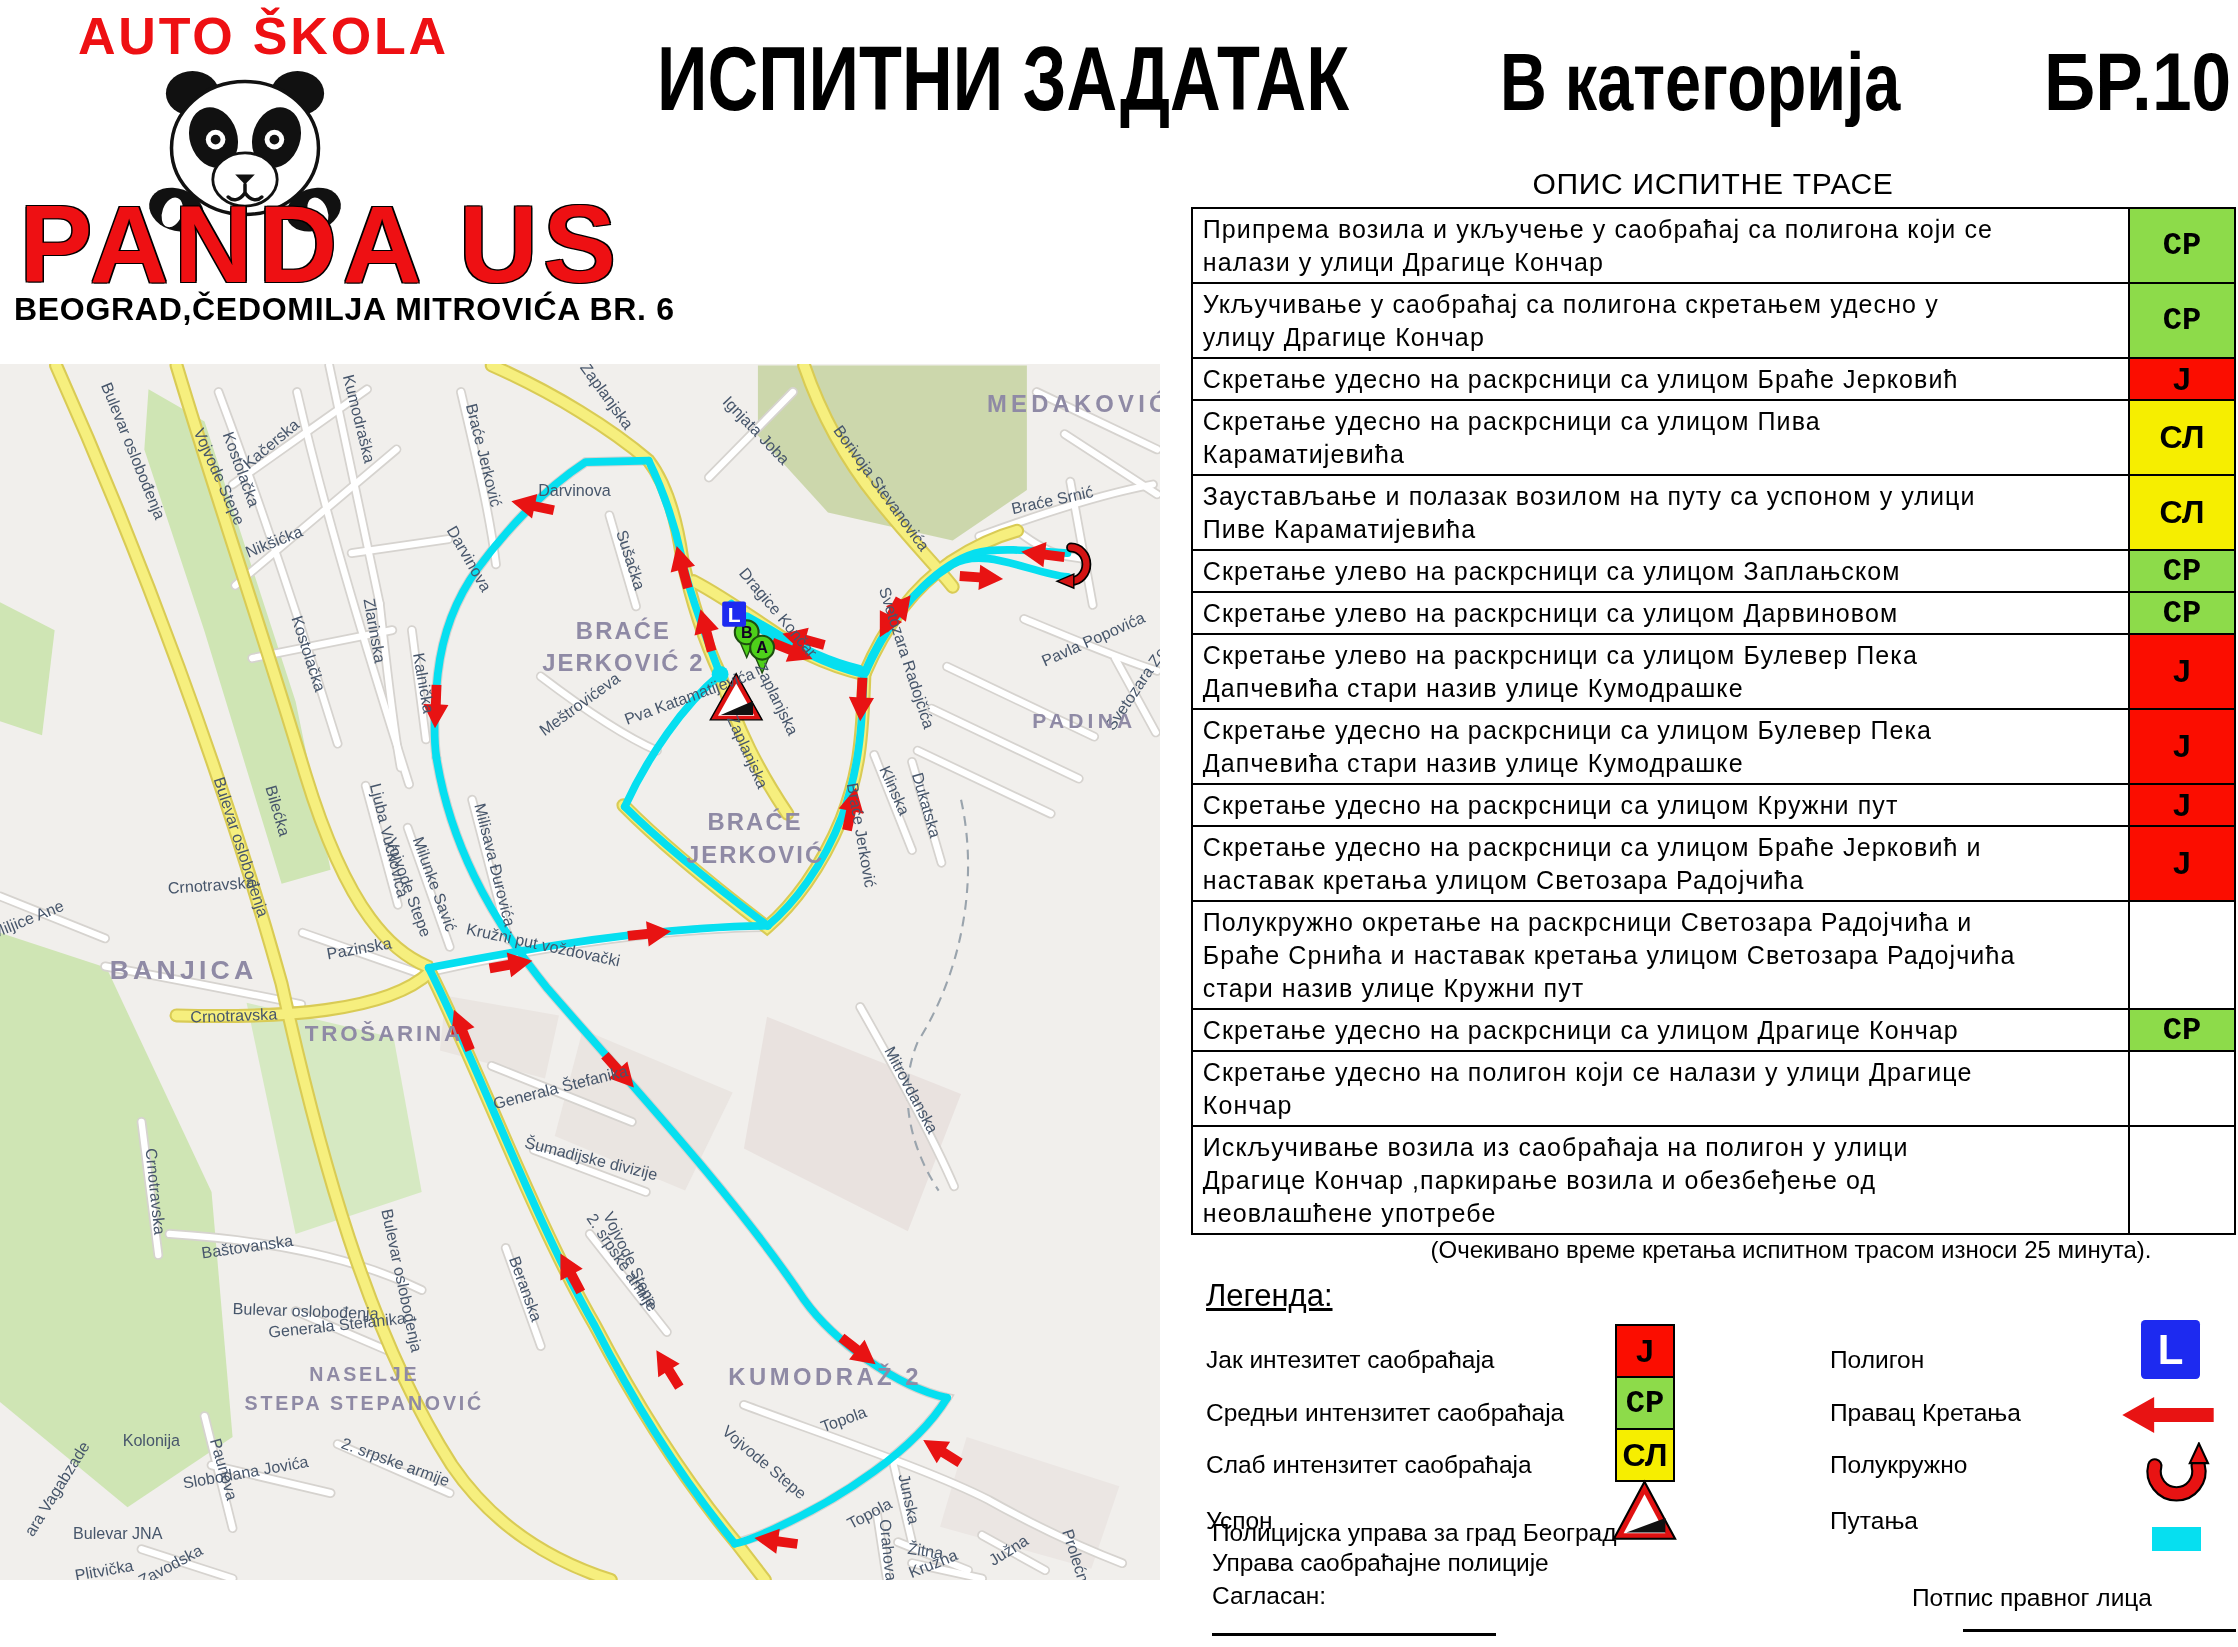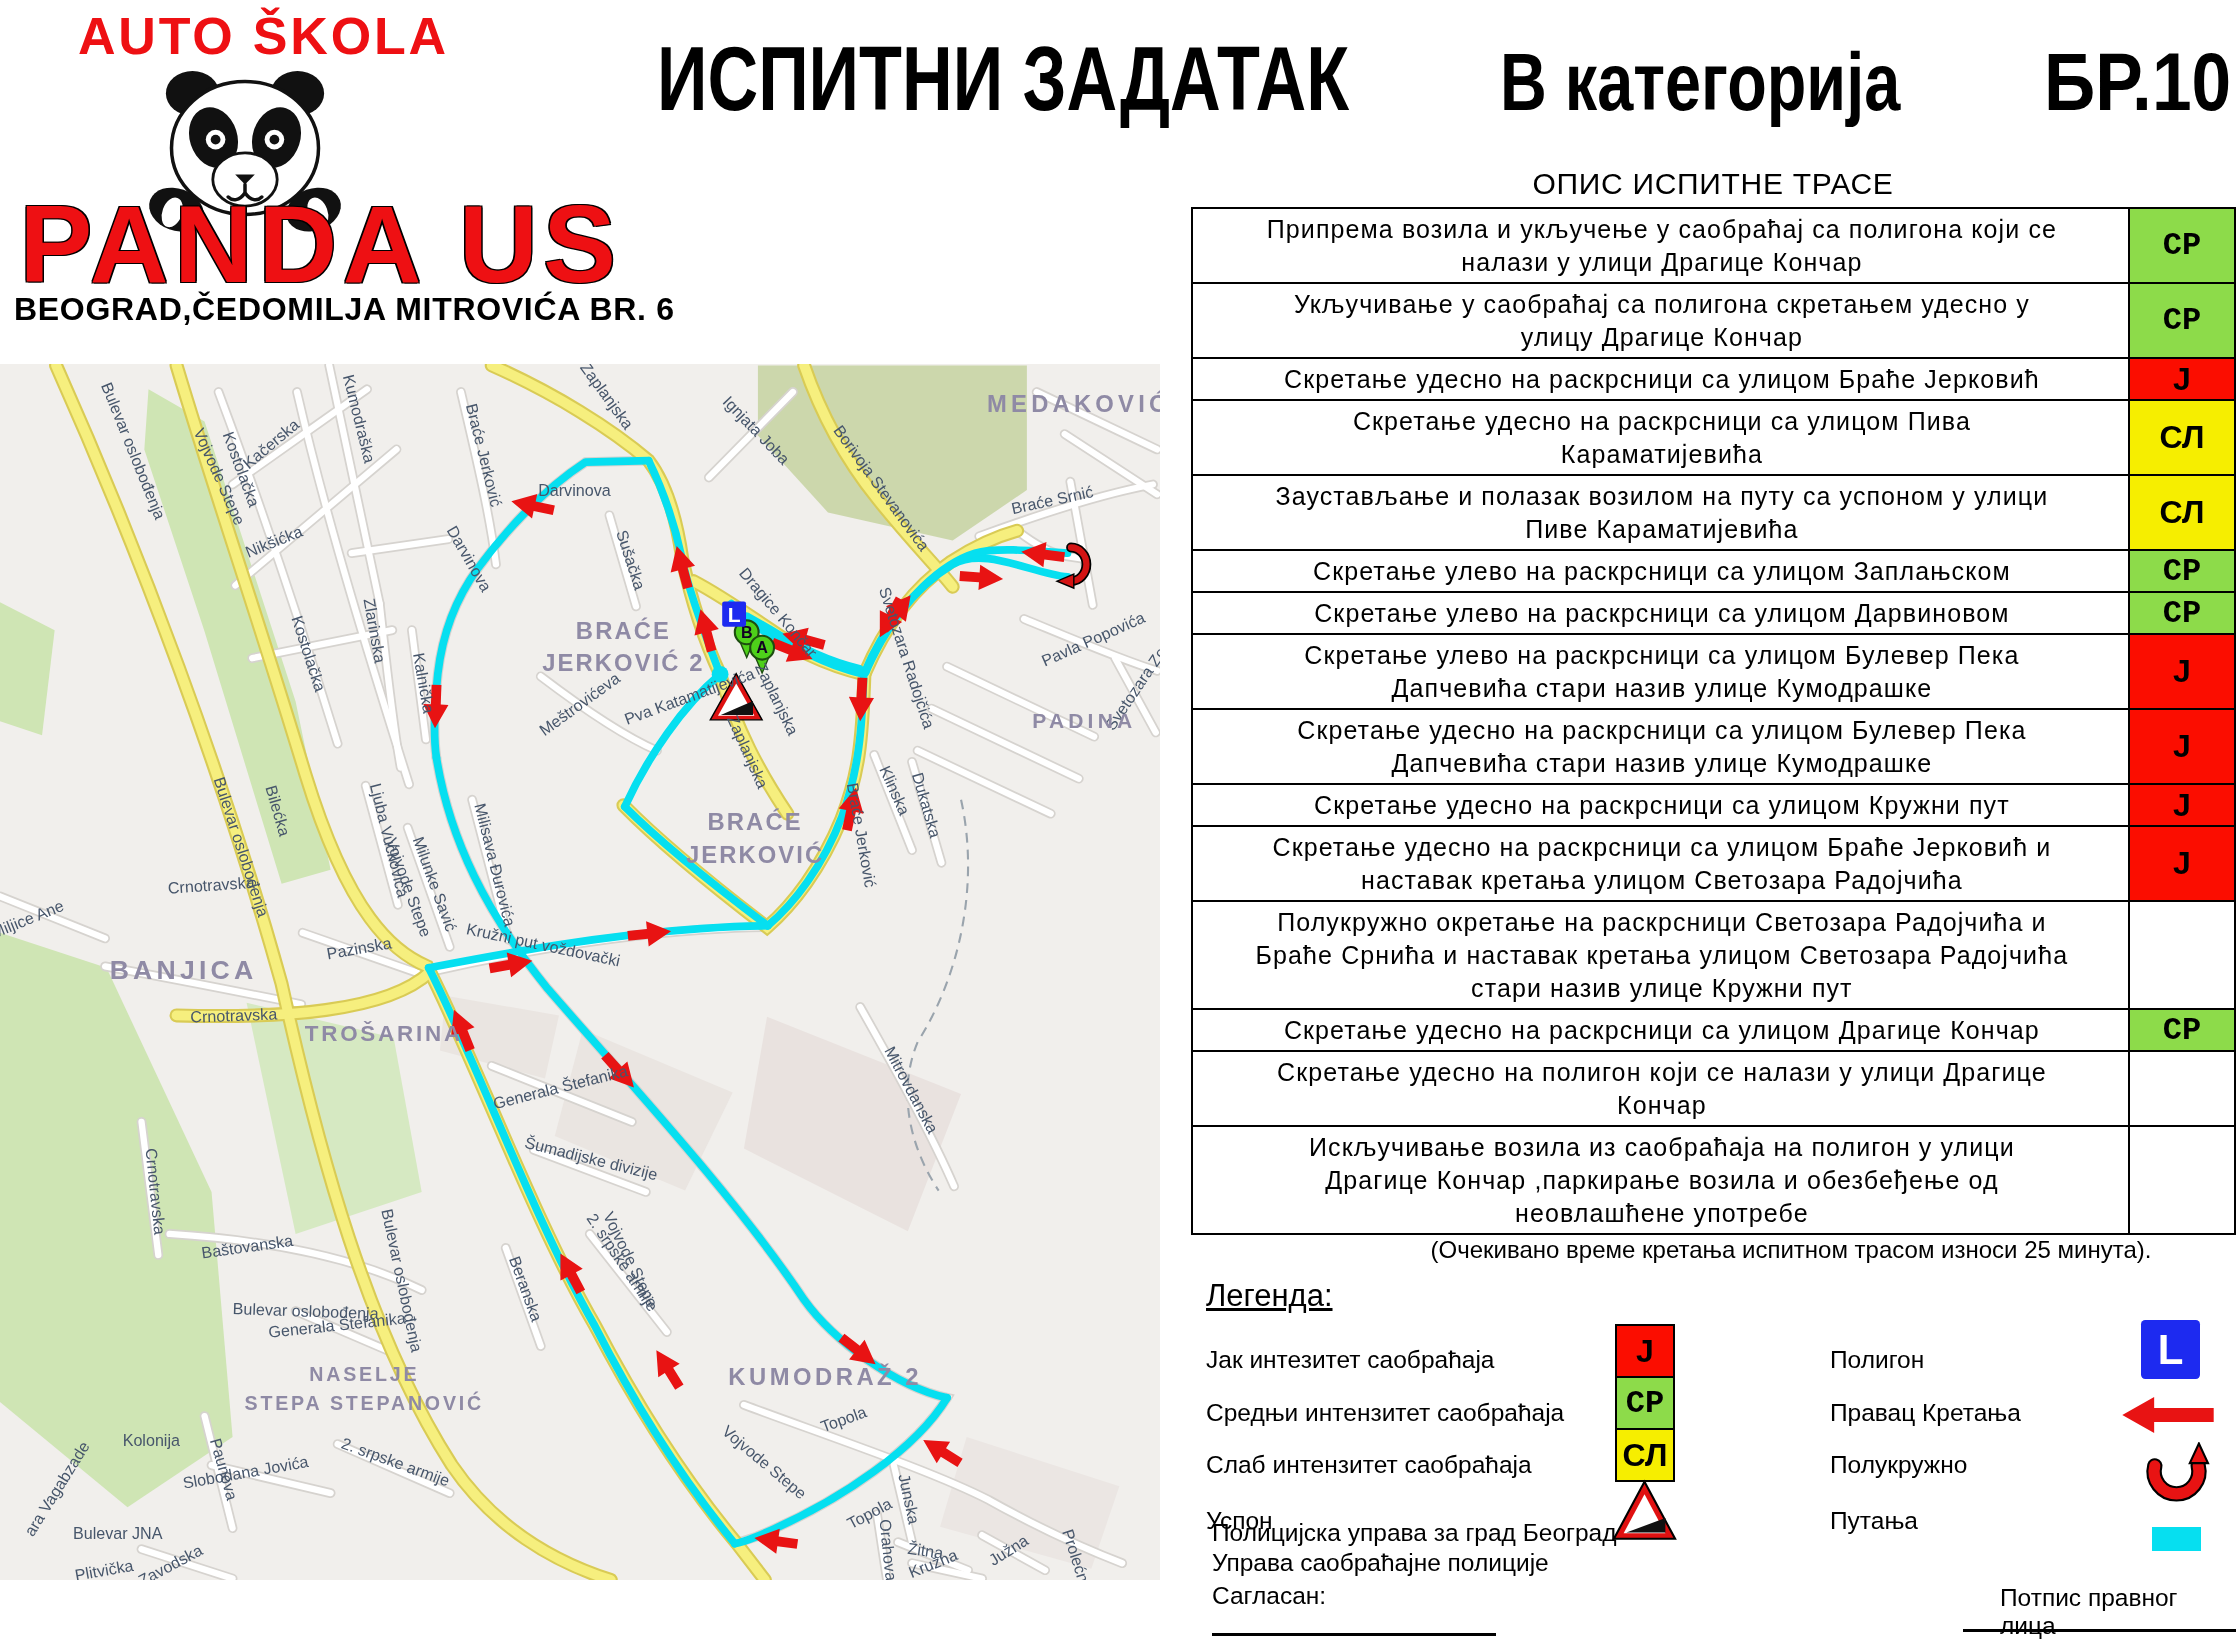--- a/index.html
+++ b/index.html
@@ -14,21 +14,21 @@
   
   .bigtitle{font-weight:bold;transform-origin:left bottom;white-space:nowrap;}
   #title-main{left:657px;top:28px;font-size:90px;transform:scaleX(.78);}
   #title-cat{left:1500px;top:36px;font-size:81px;transform:scaleX(.80);}
   #title-num{left:2044px;top:36px;font-size:81px;transform:scaleX(.88);}
   #opis-title{left:1191px;top:167px;width:1044px;text-align:center;font-size:30px;letter-spacing:0.7px;}
   
   #route-table{left:1191px;top:207px;width:1045px;border-collapse:collapse;}
   #route-table td{border:2.8px solid #000;font-size:25px;line-height:33px;letter-spacing:1.1px;
                   padding:3.5px 7px 3.5px 9.8px;vertical-align:middle;}
-  #route-table td.desc{white-space:pre-line;text-align:center;}
+  #route-table td.desc{white-space:pre-line;}
   #route-table td.badge{width:104px;text-align:center;font-size:32px;font-weight:bold;
                         letter-spacing:0;padding:0;}
   .bg-green{background:#8ddb4a;font-family:Liberation Mono, monospace;} .bg-red{background:#fb0d00;} .bg-yellow{background:#f6ee00;}
   .bg-none{background:#fff;}
   
   #note{left:1191px;top:1236px;width:1200px;text-align:center;font-size:24px;}
   #legend-title{left:1206px;top:1278px;font-size:31px;text-decoration:underline;}
   .leg-label{font-size:24.5px;white-space:nowrap;}
   .leg-box{width:56px;height:50px;border:2.1px solid #000;display:flex;align-items:center;
            justify-content:center;font-size:32px;font-weight:bold;}
@@ -177,21 +177,21 @@
     <path d="M 24,34 A 32,32 0 1 0 86,34" fill="none" stroke="#000" stroke-width="22" stroke-linecap="round"></path>
     <path d="M 24,34 A 32,32 0 1 0 86,34" fill="none" stroke="#e81313" stroke-width="16" stroke-linecap="round"></path>
     <polygon points="74,30 100,30 87,2" fill="#e81313" stroke="#000" stroke-width="3"></polygon>
   </svg>
   <div class="abs" style="left:2152px;top:1527px;width:49px;height:24px;background:#06dff0"></div>
 
   <div class="abs foot" style="left:1212px;top:1519px">Полицијска управа за град Београд</div>
   <div class="abs foot" style="left:1212px;top:1549px">Управа саобраћајне полиције</div>
   <div class="abs foot" style="left:1212px;top:1582px">Сагласан:</div>
   <div class="abs sigline" style="left:1212px;top:1633px;width:284px"></div>
-  <div class="abs foot" style="left:2000px;top:1584px">Потпис правног лица</div>
+  <div class="abs foot" style="left:1912px;top:1584px">Потпис правног лица</div>
   <div class="abs sigline" style="left:1963px;top:1629px;width:273px"></div>
 
   <svg class="abs" id="mapsvg" style="left:0;top:364px" width="1160" height="1216" viewBox="0 520 1656 1736">
     <defs>
       <g id="arr">
           <path d="M0,0 L-34,18 L-34,7 L-62,7 L-62,-7 L-34,-7 L-34,-18 Z"></path>
         </g>
     </defs>
     <rect x="0" y="520" width="1656" height="1736" fill="#f1efec"></rect>
     <g id="g-blocks">

